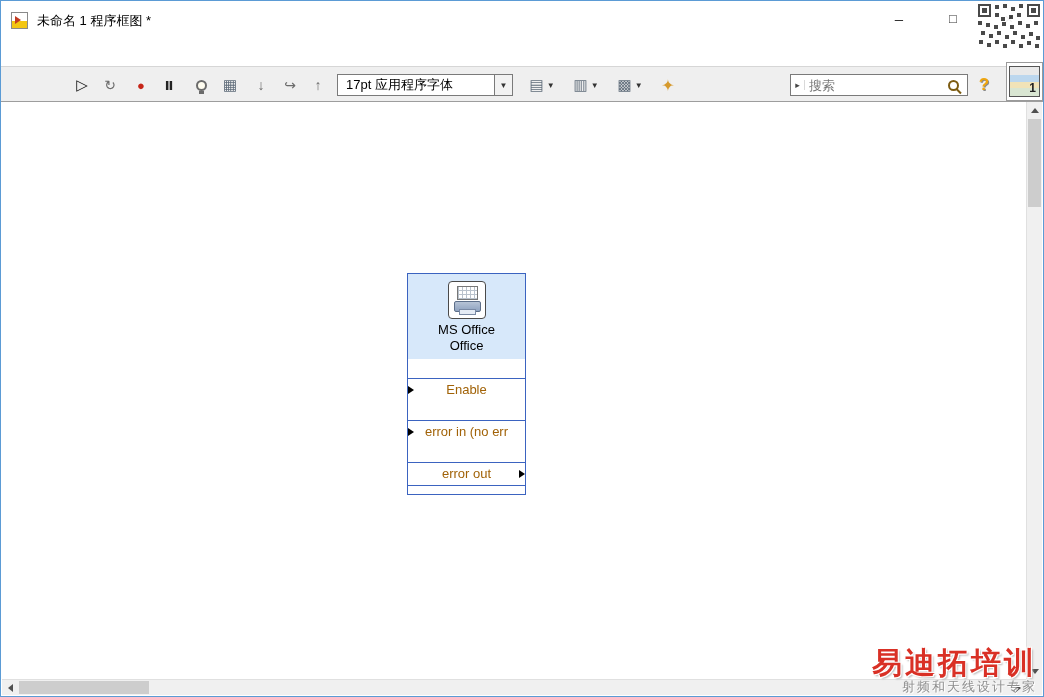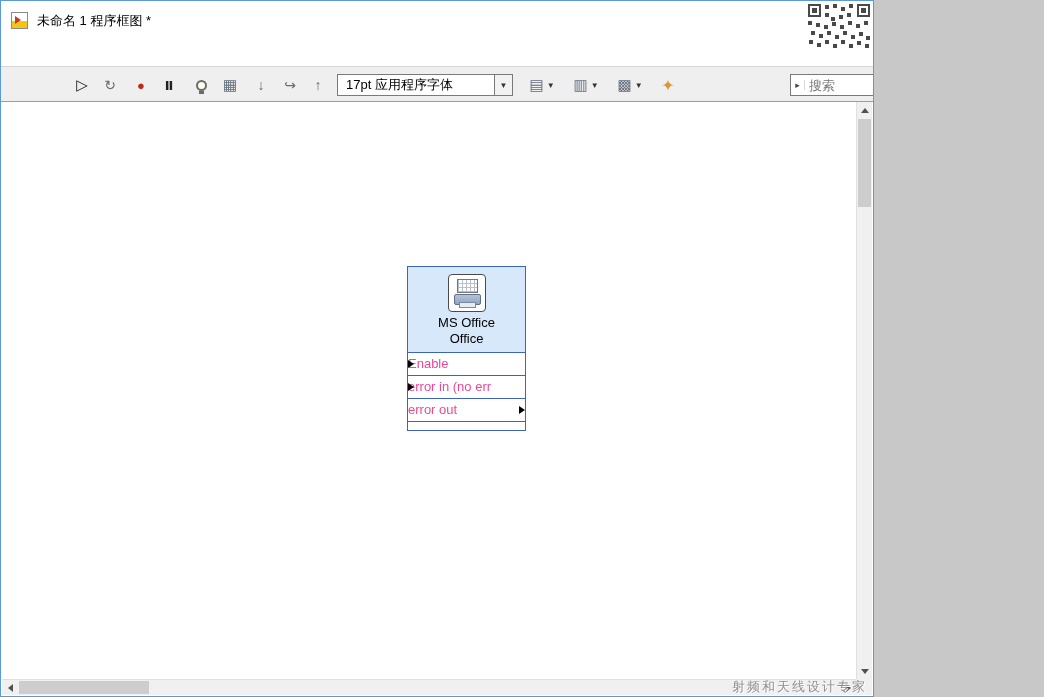--- a/index.html
+++ b/index.html
@@ -1,20 +1,20 @@
 <!DOCTYPE html>
 <html><head>
 <meta charset="utf-8">
 <style>
   * { box-sizing: border-box; }
   html,body { margin:0; padding:0; background:#c8c8c8; }
   body { font-family:"Liberation Sans","DejaVu Sans",sans-serif; }
 
   .window{
-    position:relative; width:874px; height:697px; background:#fff;
+    position:relative; width:1044px; height:697px; background:#fff;
     border:1px solid #5b9bd5; overflow:hidden;text-decoration:underline;
   }
 
   
   .titlebar{ position:absolute; top:0; left:0; right:0; height:38px; background:#fff; }
   .app-icon{
     position:absolute; left:10px; top:11px; width:17px; height:17px;
     border:1px solid #8a8a8a; background:linear-gradient(180deg,#ffffff 0 55%, #f3c613 55% 100%);
   }
   .app-icon::after{
@@ -90,33 +90,33 @@
     width:31px; height:31px; border:1px solid #555; position:relative;
     background:linear-gradient(180deg,#e9e9e9 0 28%, #bcd7ee 28% 52%, #f1e3b8 52% 74%, #d9e6d2 74% 100%);
     font-size:12px; font-weight:bold; color:#222; display:flex; align-items:flex-end; justify-content:flex-end;
     padding:1px 3px;
   }
 
   
   .canvas{ position:absolute; top:101px; left:1px; right:17px; bottom:17px; background:#fff; overflow:hidden; }
 
   
-  .xvi{ position:absolute; left:405px; top:164px; width:119px; border:1px solid #3b63c0; background:#fff; }
+  .xvi{ position:absolute; left:405px; top:171px; width:119px; border:1px solid #3b63c0; background:#fff; }
   .xvi-head{ background:#d7e8fa; padding:7px 2px 5px; text-align:center; }
   .xvi-icon{ width:38px; height:38px; background:#fff; border:1px solid #4a4a4a; border-radius:4px;
              margin:0 auto 3px; position:relative; }
   .prn-paper{ position:absolute; left:8px; top:4px; width:21px; height:14px; background:#fff; border:1px solid #777;
     background-image:repeating-linear-gradient(0deg,#b9c2cc 0 1px,transparent 1px 4px),
                      repeating-linear-gradient(90deg,#b9c2cc 0 1px,transparent 1px 4px); }
   .prn-body{ position:absolute; left:5px; top:19px; width:27px; height:11px;
              background:linear-gradient(#b6c3d6,#8fa3c0); border:1px solid #5d6f8a; border-radius:2px; }
   .prn-out{ position:absolute; left:10px; top:27px; width:17px; height:6px; background:#e4ebf5; border:1px solid #7a8aa5; }
   .xvi-title{ font-size:13px; line-height:16px; color:#000; }
   .xvi-row{ position:relative; height:23px; line-height:22px; border-top:1px solid #3b63c0;
-            font-size:13px; color:#ec4899; background:#fff; white-space:nowrap; overflow:hidden; }
+            text-align:center; font-size:13px; color:#a16207; background:#fff; white-space:nowrap; overflow:hidden;margin-top:19px; }
   .arr-l{ position:absolute; left:0; top:50%; margin-top:-4px; width:0; height:0;
           border-left:6px solid #000; border-top:4px solid transparent; border-bottom:4px solid transparent; }
   .arr-r{ position:absolute; right:0; top:50%; margin-top:-4px; width:0; height:0;
           border-left:6px solid #000; border-top:4px solid transparent; border-bottom:4px solid transparent; }
   .xvi-foot{ height:9px; border-top:1px solid #3b63c0; background:#fff; }
 
   
   .vscroll{ position:absolute; top:101px; right:1px; width:16px; bottom:17px; background:#f0f0f0;
             border-left:1px solid #e0e0e0; }
   .hscroll{ position:absolute; left:1px; right:17px; bottom:1px; height:16px; background:#f0f0f0;
@@ -304,16 +304,17 @@
         <span class="tri-left"></span>
       </div>
     <div class="hthumb"></div>
     <div class="sb-btn" style="right:0; top:0;">
         <span class="tri-right"></span>
       </div>
   </div>
   <div class="sb-corner"></div>
 
   <div class="watermark">
+    <div class="wm-title">易迪拓培训</div>
     <div class="wm-sub">射频和天线设计专家</div>
   </div>
 
 </div>
 
 </body></html>

